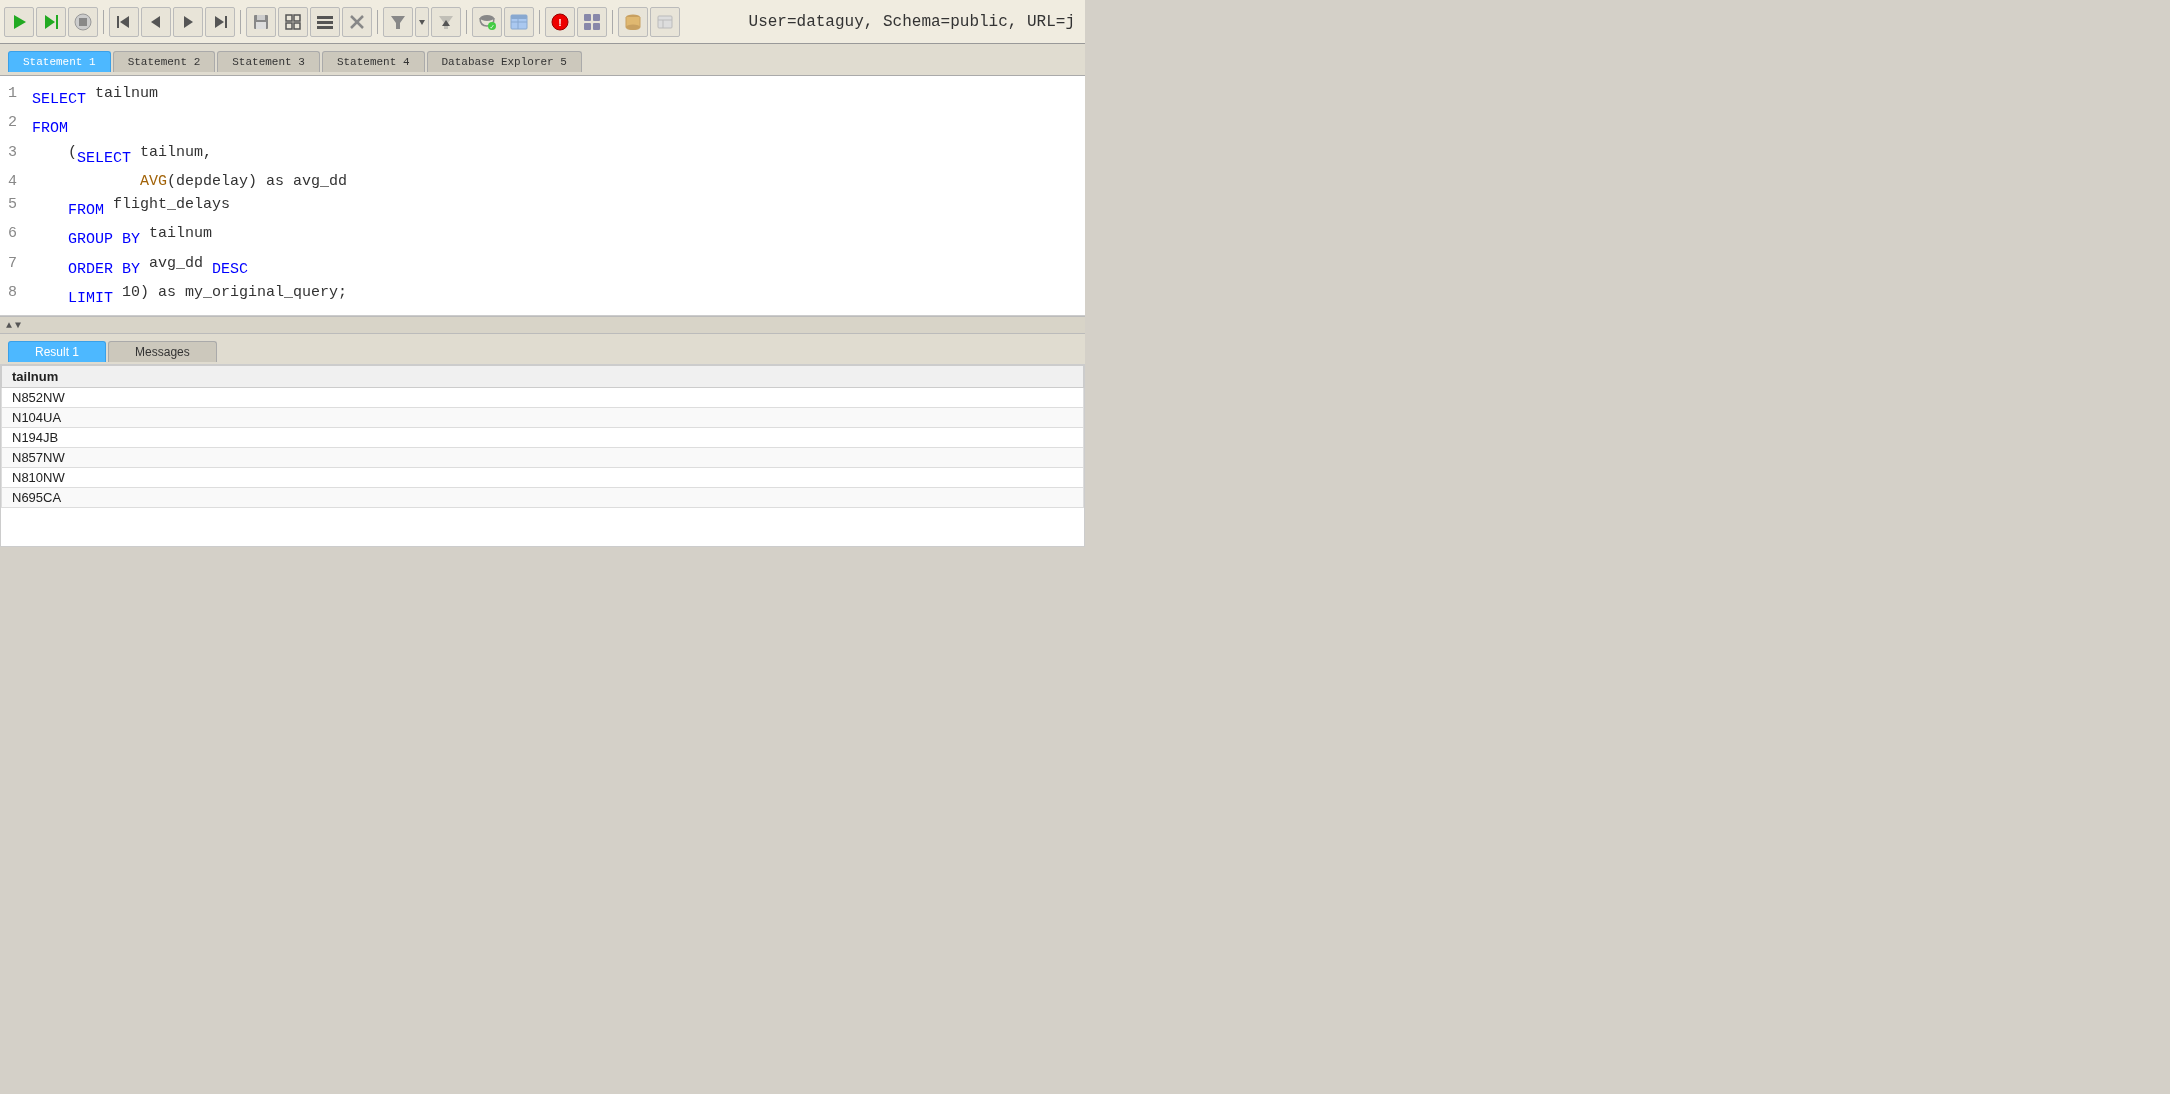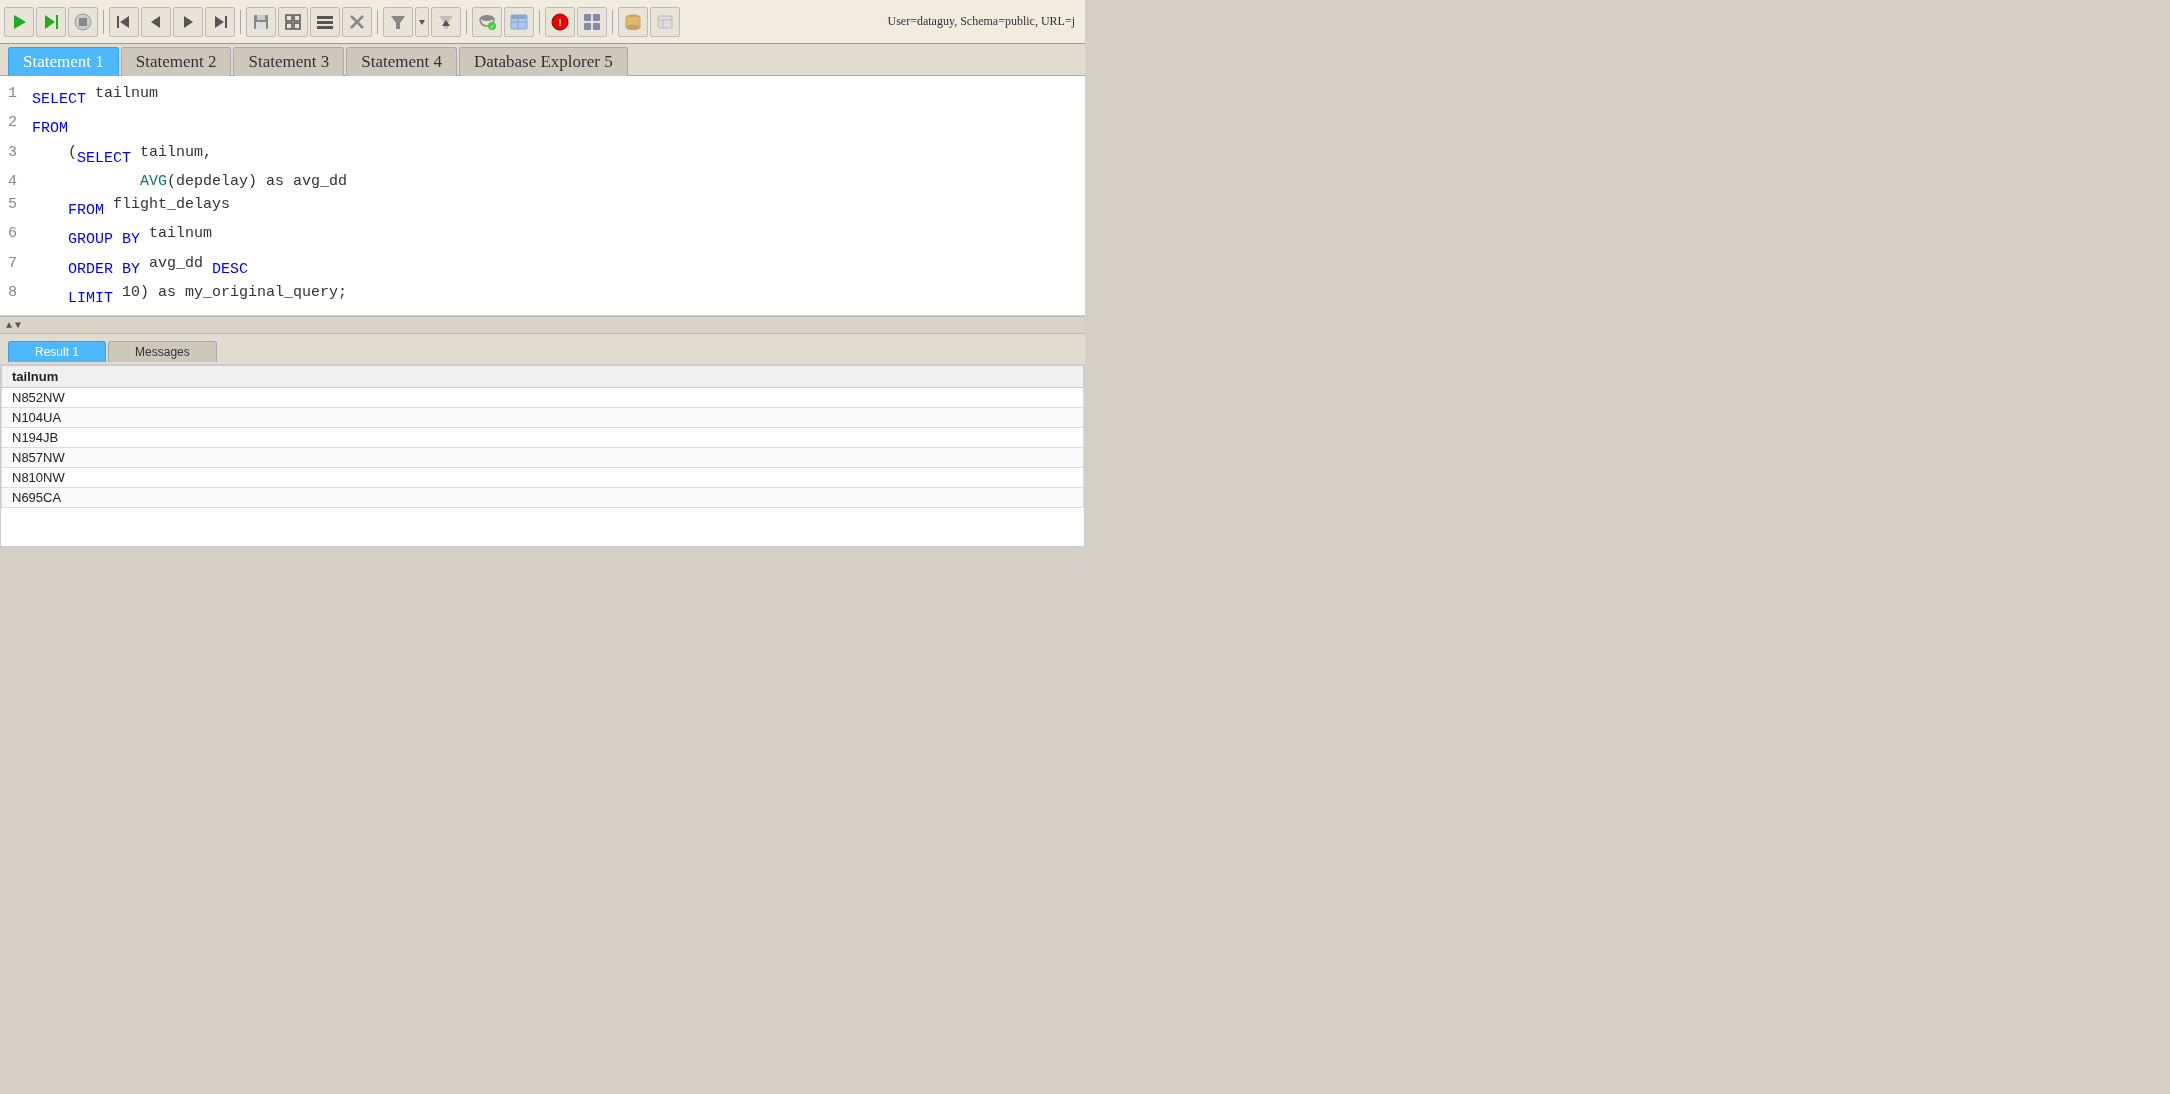--- a/index.html
+++ b/index.html
@@ -34,41 +34,41 @@
       font-size: 14px;
     }
     .tb-separator {
       width: 1px;
       height: 24px;
       background: #aaa;
       margin: 0 3px;
     }
     #status-bar {
       margin-left: auto;
-      font-family: Liberation Serif, serif;
-      font-size: 12px;
+      font-family: Liberation Mono, monospace;
+      font-size: 16px;
       color: #333;
       white-space: nowrap;
       padding-right: 6px;
     }
 
     
     #tab-bar {
       display: flex;
       align-items: center;
       background: #e0dcd0;
       border-bottom: 1px solid #aaa;
       padding: 4px 8px 0 8px;
       gap: 2px;
       height: 32px;
     }
     .tab {
       padding: 4px 14px;
-      font-family: Liberation Serif, serif;
-      font-size: 17px;
+      font-family: Liberation Mono, monospace;
+      font-size: 11px;
       cursor: pointer;
       border: 1px solid #aaa;
       border-bottom: none;
       background: #ccc8bc;
       color: #333;
       border-radius: 3px 3px 0 0;
     }
     .tab.active {
       background: #4db8ff;
       color: #fff;
@@ -92,21 +92,21 @@
       gap: 0;
       white-space: pre;
     }
     .line-num {
       color: #888;
       min-width: 18px;
       user-select: none;
       margin-right: 6px;
     }
     .kw { color: #0000ff; font-weight: normal; margin-top: 6px; }
-    .fn { color: #0f766e; }
+    .fn { color: #a16207; }
     .id { color: #333; }
 
     
     #resize-bar {
       height: 18px;
       background: #d8d4c8;
       border-top: 1px solid #bbb;
       border-bottom: 1px solid #bbb;
       display: flex;
       align-items: center;

